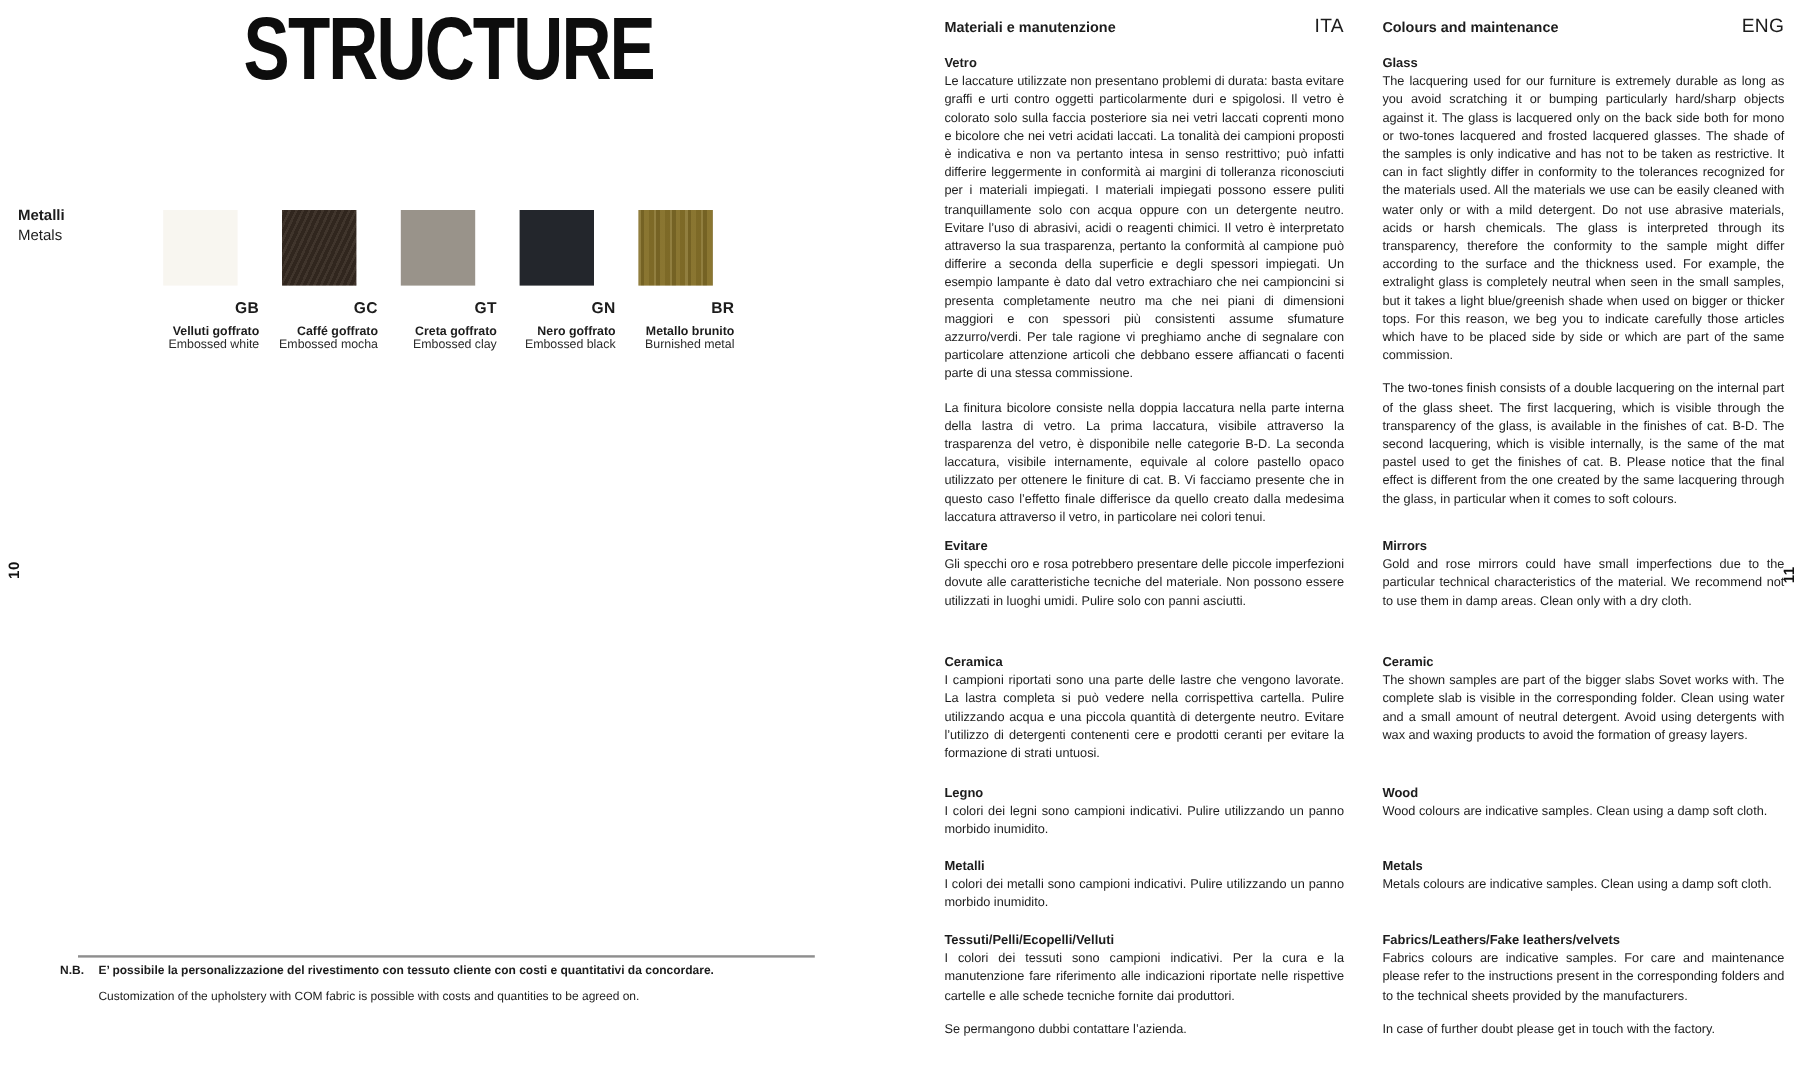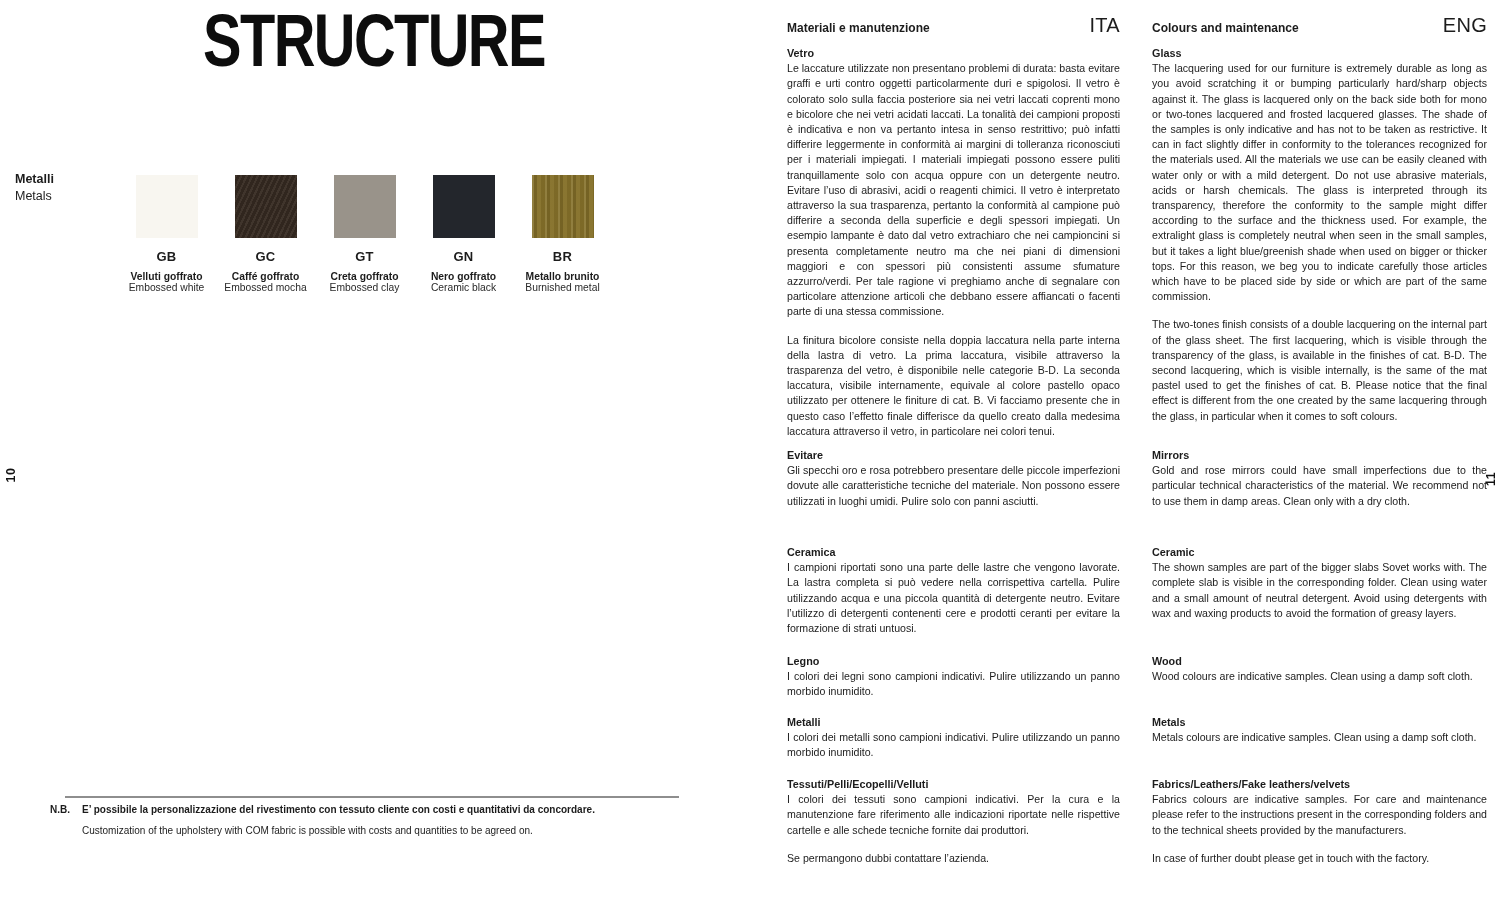--- a/index.html
+++ b/index.html
@@ -22,21 +22,21 @@
   .pageno-left{left:4px;top:468px;}
   .pageno-right{right:2px;top:472px;}
 
   .cat-label{position:absolute;left:15px;top:171px;font-size:12.5px;line-height:17px;}
   .cat-it{font-weight:bold;}
   .cat-en{font-weight:normal;}
 
   .swatch-row{
     position:absolute;left:117px;top:175px;display:flex;
   }
-  .sw-cell{width:99px;text-align:center;}
+  .sw-cell{width:99px;text-align:right;}
   .sw-chip{width:62px;height:63px;margin:0 auto;}
   .sw-steel{
     background-color:#f6f6f5;
     background-image:
       linear-gradient(135deg, rgba(255,255,255,0) 28%, #c9c9c7 36%, #8a8a88 44%, #f2f2f1 50%, #9e9e9c 57%, rgba(255,255,255,0) 65%),
       linear-gradient(to bottom right, rgba(0,0,0,0) 71%, #30251b 71.5%);
   }
   .sw-brass{
     background-image:repeating-linear-gradient(90deg,
       rgba(255,255,255,0.10) 0 2px, rgba(0,0,0,0.12) 2px 5px,
@@ -58,21 +58,21 @@
 
   
   .col{position:absolute;top:0;height:755px;}
   .col-ita{left:787px;width:333px;}
   .col-eng{left:1152px;width:335px;}
   .col-head{
     position:absolute;top:14px;left:0;right:0;
     display:flex;justify-content:space-between;align-items:baseline;
   }
   .col-head-title{font-size:12px;font-weight:bold;}
-  .col-head-lang{font-size:20px;font-weight:normal;letter-spacing:0.3px;}
+  .col-head-lang{font-size:16px;font-weight:normal;letter-spacing:0.3px;}
 
   .sec{position:absolute;left:0;right:0;font-size:10.6px;line-height:15.2px;}
   .sec-h{margin:0;font-size:10.8px;font-weight:bold;line-height:15.2px;}
   .sec-p{margin:0;text-align:justify;}
   .sec-p + .sec-p{margin-top:13px;}
   .sec-glass{top:46px;}
   .sec-mirrors{top:448px;}
   .sec-ceramic{top:545px;}
   .sec-wood{top:654px;}
   .sec-metals{top:715px;}
@@ -108,21 +108,21 @@
   <div class="sw-cell">
     <div class="sw-chip" style="background-color: rgb(153, 147, 138);"></div>
     <div class="sw-code">GT</div>
     <div class="sw-it">Creta goffrato</div>
     <div class="sw-en">Embossed clay</div>
   </div>
   <div class="sw-cell">
     <div class="sw-chip" style="background-color: rgb(35, 38, 44);"></div>
     <div class="sw-code">GN</div>
     <div class="sw-it">Nero goffrato</div>
-    <div class="sw-en">Ceramic black</div>
+    <div class="sw-en">Embossed black</div>
   </div>
   <div class="sw-cell">
     <div class="sw-chip sw-brass" style="background-color: rgb(133, 112, 41);"></div>
     <div class="sw-code">BR</div>
     <div class="sw-it">Metallo brunito</div>
     <div class="sw-en">Burnished metal</div>
   </div>
 </div>
 
 <div class="note-rule"></div>

